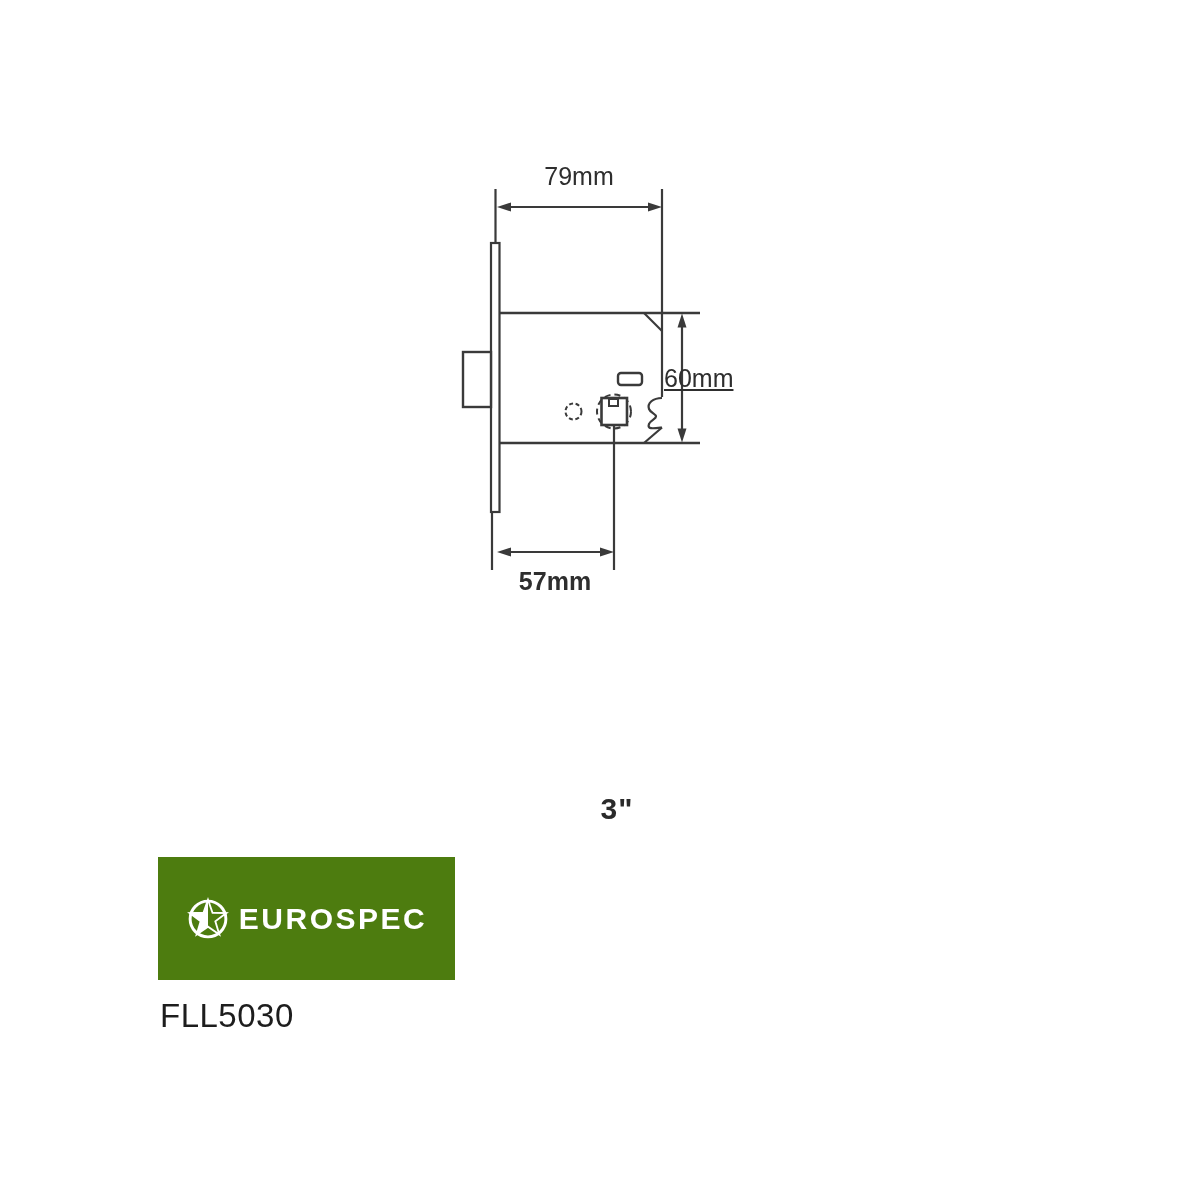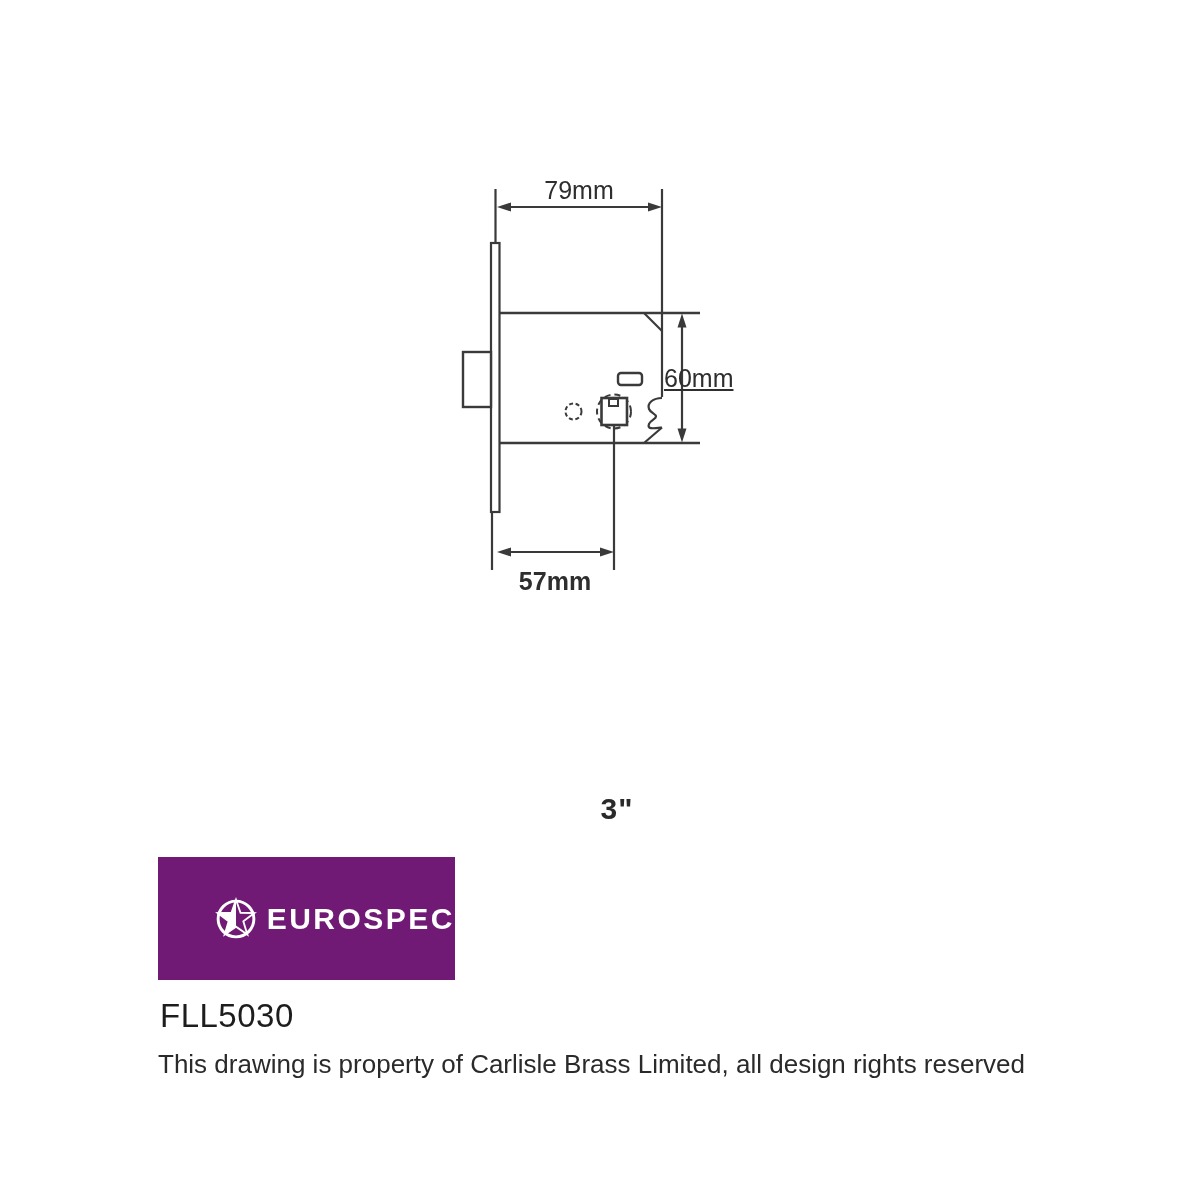--- a/index.html
+++ b/index.html
@@ -40,24 +40,24 @@
     font-weight: bold;
     color: #2a2a2a;
     letter-spacing: 1px;
   }
   .logo-box {
     position: absolute;
     left: 158px;
     top: 857px;
     width: 297px;
     height: 123px;
-    background: #701a75;
+    background: #4d7c0f;
     display: flex;
     align-items: center;
-    justify-content: flex-end;
+    justify-content: center;
     gap: 9px;
   }
   .logo-brand {
     color: #ffffff;
     font-size: 30px;
     font-weight: bold;
     letter-spacing: 2.5px;
     line-height: 30px;
   }
   .product-code {
@@ -114,21 +114,21 @@
       <line x1="682" y1="325" x2="682" y2="431"></line>
       <polygon points="682,313.5 677.5,327.5 686.5,327.5" fill="#3A3A3A" stroke="none"></polygon>
       <polygon points="682,442.5 677.5,428.5 686.5,428.5" fill="#3A3A3A" stroke="none"></polygon>
 
       <line x1="509" y1="552" x2="602" y2="552"></line>
       <polygon points="497,552 511,547.5 511,556.5" fill="#3A3A3A" stroke="none"></polygon>
       <polygon points="614,552 600,547.5 600,556.5" fill="#3A3A3A" stroke="none"></polygon>
     </g>
   </svg>
 
-  <div class="dim-label centered" style="left:509px; top:176px; width:140px;">79mm</div>
+  <div class="dim-label centered" style="left:509px; top:162px; width:140px;">79mm</div>
 
   <div class="dim-label" style="left:664px; top:364px;text-decoration:underline;">60mm</div>
 
   <div class="dim-label centered" style="left:495px; top:567px; width:120px;font-weight:bold;">57mm</div>
 
   <div class="size-label">3"</div>
 
   <div class="logo-box">
     <svg width="44" height="44" viewBox="-24 -24 48 48">
       <defs>
@@ -137,15 +137,14 @@
           </clipPath>
       </defs>
       <circle cx="0" cy="0" r="19.5" stroke="#ffffff" stroke-width="3.2" fill="none"></circle>
       <path d="M0,-21 L4.94,-6.8 L19.97,-6.49 L7.99,2.6 L12.34,16.99 L0,8.4 L-12.34,16.99 L-7.99,2.6 L-19.97,-6.49 L-4.94,-6.8 Z" stroke="#ffffff" stroke-width="2" fill="none"></path>
       <path d="M0,-21 L4.94,-6.8 L19.97,-6.49 L7.99,2.6 L12.34,16.99 L0,8.4 L-12.34,16.99 L-7.99,2.6 L-19.97,-6.49 L-4.94,-6.8 Z" fill="#ffffff" clip-path="url(#half-left)"></path>
     </svg>
     <span class="logo-brand">EUROSPEC</span>
   </div>
 
   <div class="product-code">FLL5030</div>
-  <div class="copyright">This drawing is property of Carlisle Brass Limited, all design rights reserved</div>
 
 </div>
 
 </body></html>

